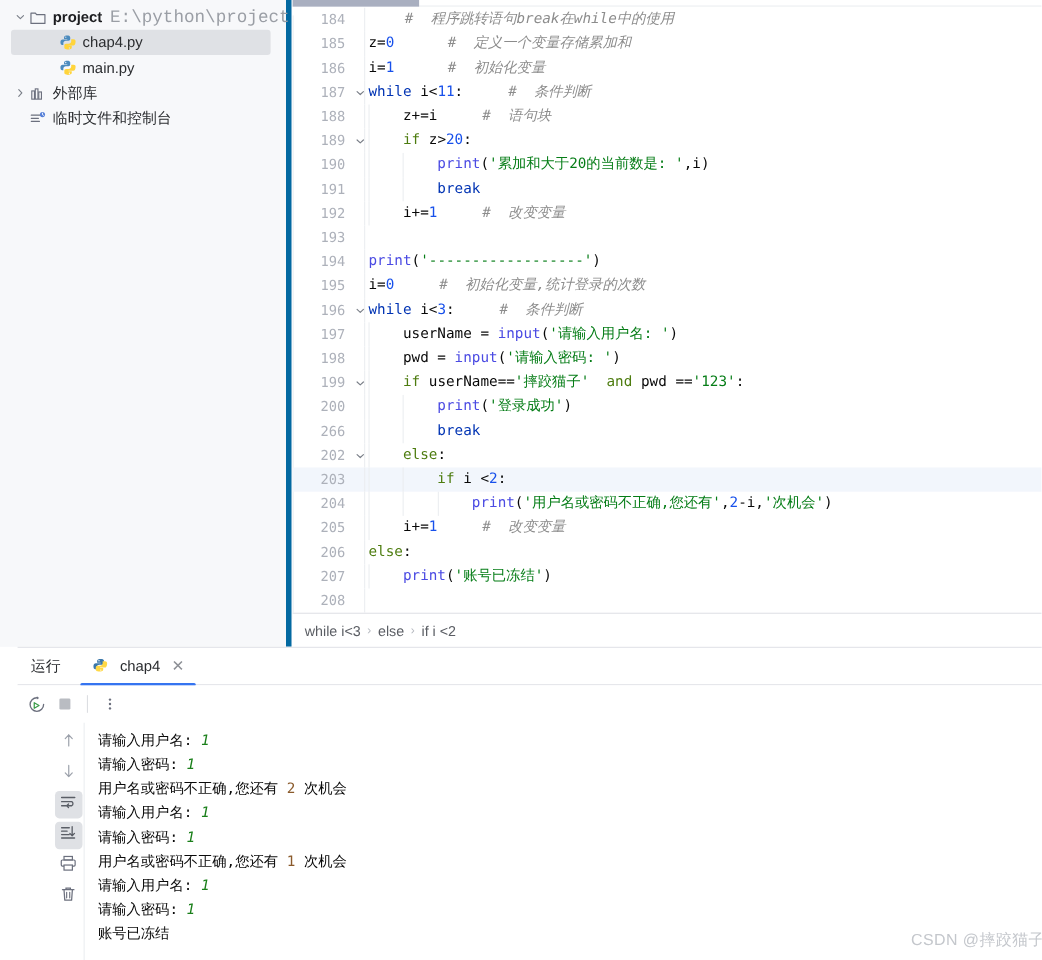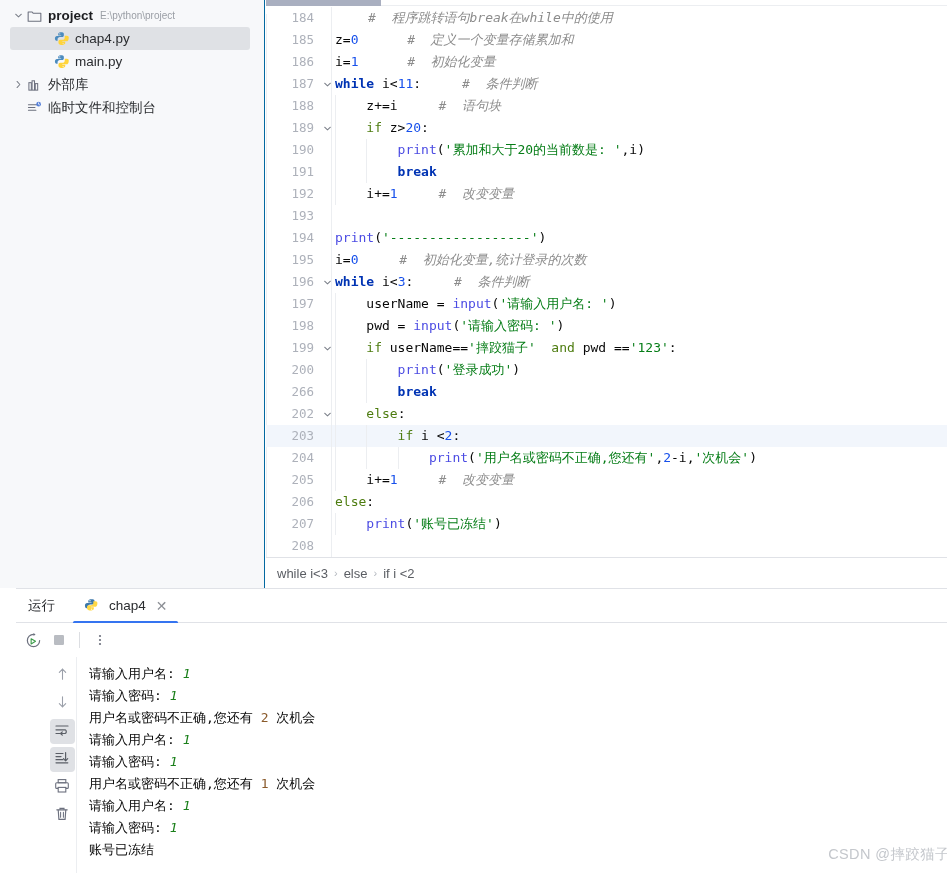--- a/index.html
+++ b/index.html
@@ -8,41 +8,41 @@
     background: #ffffff;
     font-family: "Liberation Sans", "DejaVu Sans", sans-serif;
     overflow: hidden;
   }
   .app { position: relative; width: 947px; height: 873px; background:#fff; }
 
   
   .sidebar {
     position: absolute; left:0; top:0; width:265px; height:588px;
     background:#f7f8fa;
-    border-right:1px solid #0369a1;
+    border-right:5px solid #0369a1;
     padding-top: 4px;
   }
   .tree-row {
     position: relative; height: 23px; display:flex; align-items:center;
     font-size: 13.5px; color:#2b2d30; white-space: nowrap;
   }
   .sel-fill {
     position:absolute; left:10px; right:14px; top:0; bottom:0;
     background:#dfe1e5; border-radius:3px;
   }
   .tree-inner { position:relative; display:flex; align-items:center; z-index:2; }
   .arrow {
     width:16px; height:16px; display:inline-flex; align-items:center; justify-content:center;
     color:#6e7277; flex:none;
   }
   .arrow svg { display:block; }
   .t-icon { width:17px; height:16px; display:inline-flex; align-items:center; justify-content:center; flex:none; margin-right:5px;}
   .t-label { font-size:13.5px; }
   .t-label.bold { font-weight:bold; color:#1c1d20; }
-  .t-path { font-size:10px; color:#9a9ea5; margin-left:7px; }
+  .t-path { font-size:16px; color:#9a9ea5; margin-left:7px;font-family:Liberation Mono, monospace; }
 
   
   .editor {
     position:absolute; left:266px; top:0; width:681px; height:588px; background:#ffffff;
   }
   .h-scroll { position:absolute; left:0; top:0; width:681px; height:7px; background:#ffffff; }
   .h-scroll-thumb { position:absolute; left:0; top:0px; width:115px; height:6px; background:#a9afc0; border-radius:0px; }
   .h-scroll-track { position:absolute; left:0; top:5px; width:681px; height:1px; background:#eceef1;}
 
   .code-area {
@@ -61,21 +61,21 @@
   .fold {
     position:absolute; left:54px; top:0; width:14px; height:22px;
     display:flex; align-items:center; justify-content:center; color:#9aa0ab;
   }
   .gutter-sep { position:absolute; left:0; top:7px; width:1px; height:549px; background:#eceef1; }
   .gut-line { position:absolute; left:65px; top:0; width:1px; height:100%; background:#eceef1; }
   .ctext {
     position:absolute; left:69px; top:0; color:#080808;
   }
   
-  .kw  { color:#0033b3; font-weight:bold; }
+  .kw  { color:#0033b3; font-weight:normal; }
   .kw2 { color:#4d7c0f;text-align:center; }
   .num { color:#1750eb; }
   .str { color:#067d17; }
   .com { color:#8c8c8c; font-style:italic;margin-left:33px; }
   .fn  { color:#4b4be3; }
   .pl  { color:#080808; }
   .var { color:#080808; }
 
   .indent-guide { position:absolute; top:0; width:1px; height:22px; background:#eceef1; }
 

